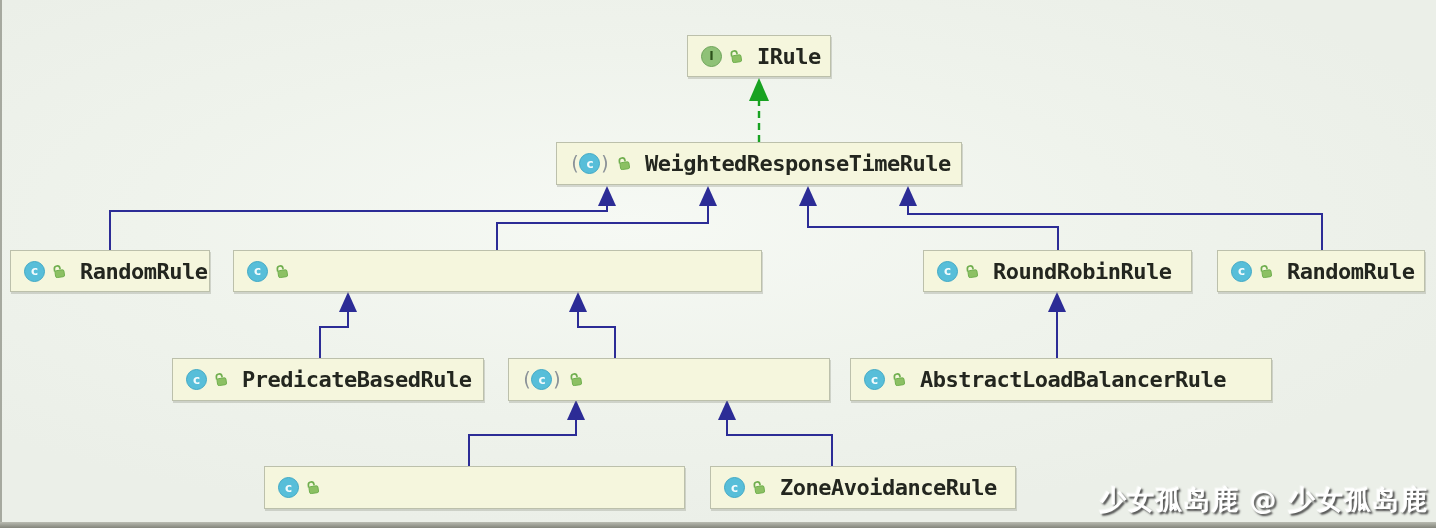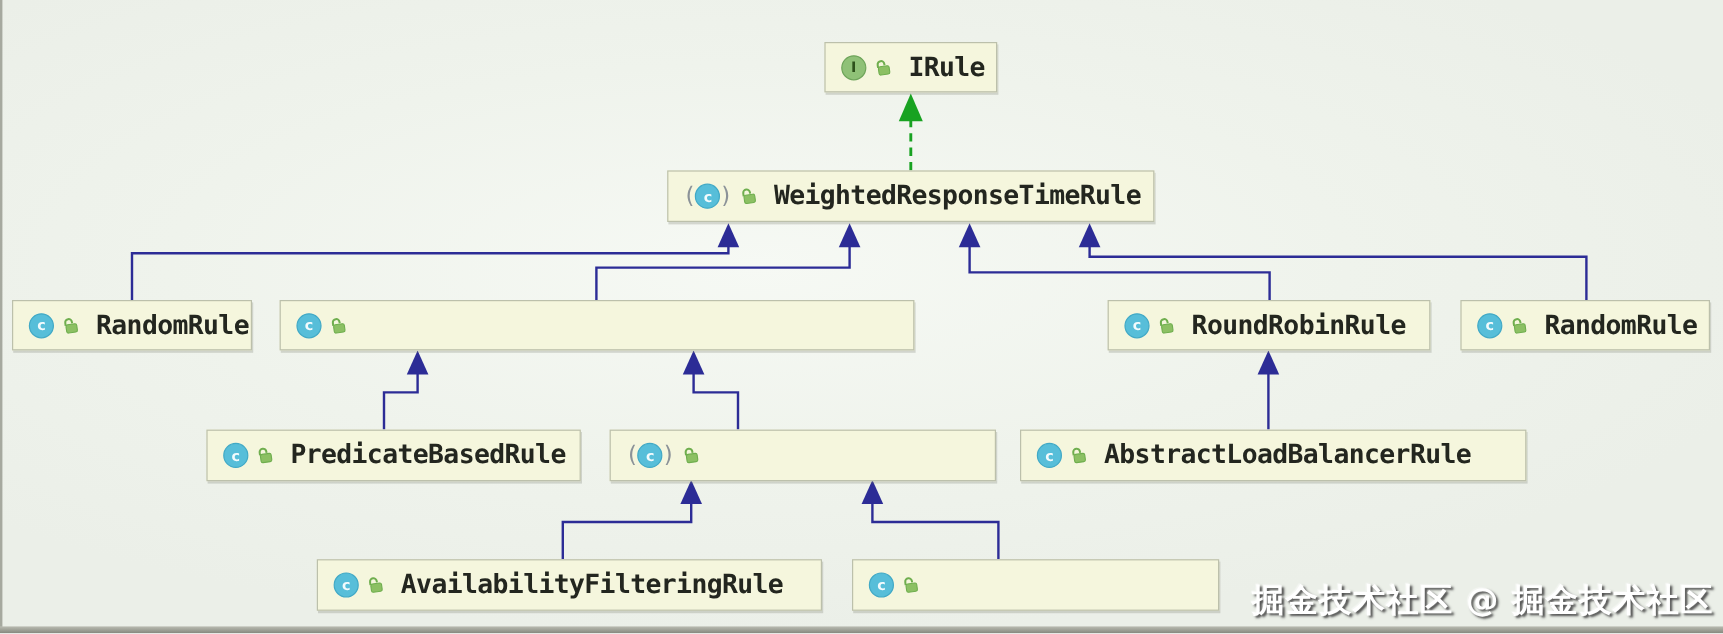--- a/index.html
+++ b/index.html
@@ -254,34 +254,34 @@
         <span>c</span>
       </span>
     <span class="lock">
       <svg width="15" height="15" viewBox="0 0 16 16">
           <g transform="rotate(-8 8 8)">
             <path d="M4 7.5 V4.9 a3 3 0 0 1 6 0 V6" fill="none" stroke="#6fae4e" stroke-width="1.8"></path>
             <rect x="4.2" y="6.8" width="9.6" height="7.4" rx="1.6" fill="#8cc063" stroke="#6fae4e" stroke-width="1"></rect>
           </g>
         </svg>
     </span>
-    <span class="lbl">AvailabilityFilteringRule</span>
   </div>
 
   <div class="node" style="left:710px;top:466px;width:306px;height:43px;">
     <span class="circ cls">
         <span>c</span>
       </span>
     <span class="lock">
       <svg width="15" height="15" viewBox="0 0 16 16">
           <g transform="rotate(-8 8 8)">
             <path d="M4 7.5 V4.9 a3 3 0 0 1 6 0 V6" fill="none" stroke="#6fae4e" stroke-width="1.8"></path>
             <rect x="4.2" y="6.8" width="9.6" height="7.4" rx="1.6" fill="#8cc063" stroke="#6fae4e" stroke-width="1"></rect>
           </g>
         </svg>
     </span>
-  </div>
-
-  <div id="watermark">掘金技术社区 @ 掘金技术社区</div>
+    <span class="lbl">ZoneAvoidanceRule</span>
+  </div>
+
+  <div id="watermark">少女孤岛鹿 @ 少女孤岛鹿</div>
 
   <div id="edge-left"></div>
   <div id="edge-bottom"></div>
 </div>
 
 </body></html>

